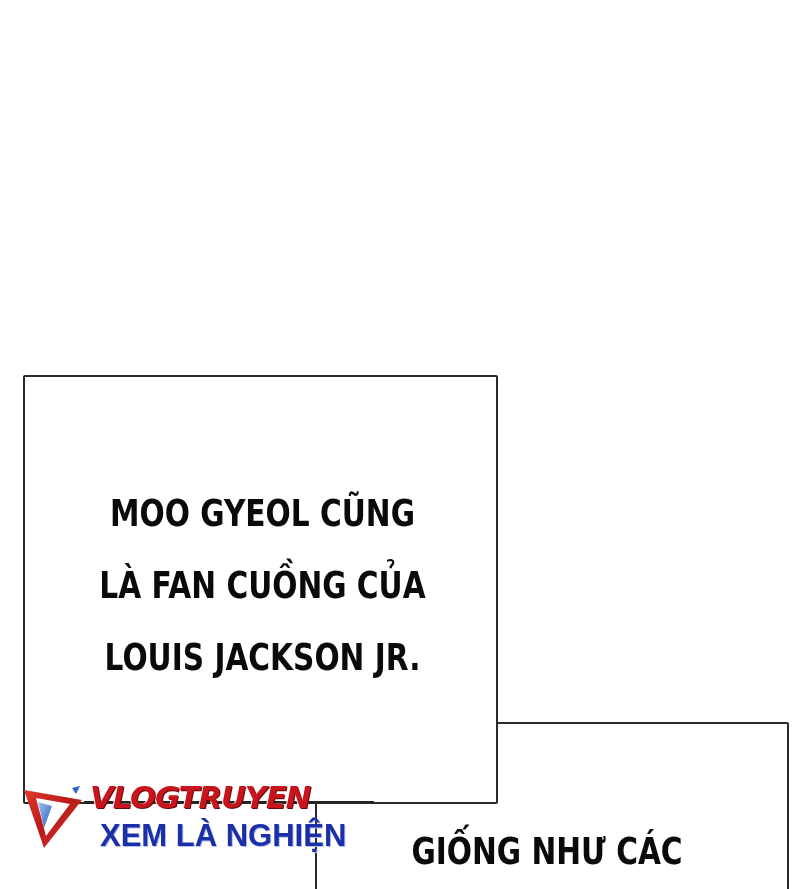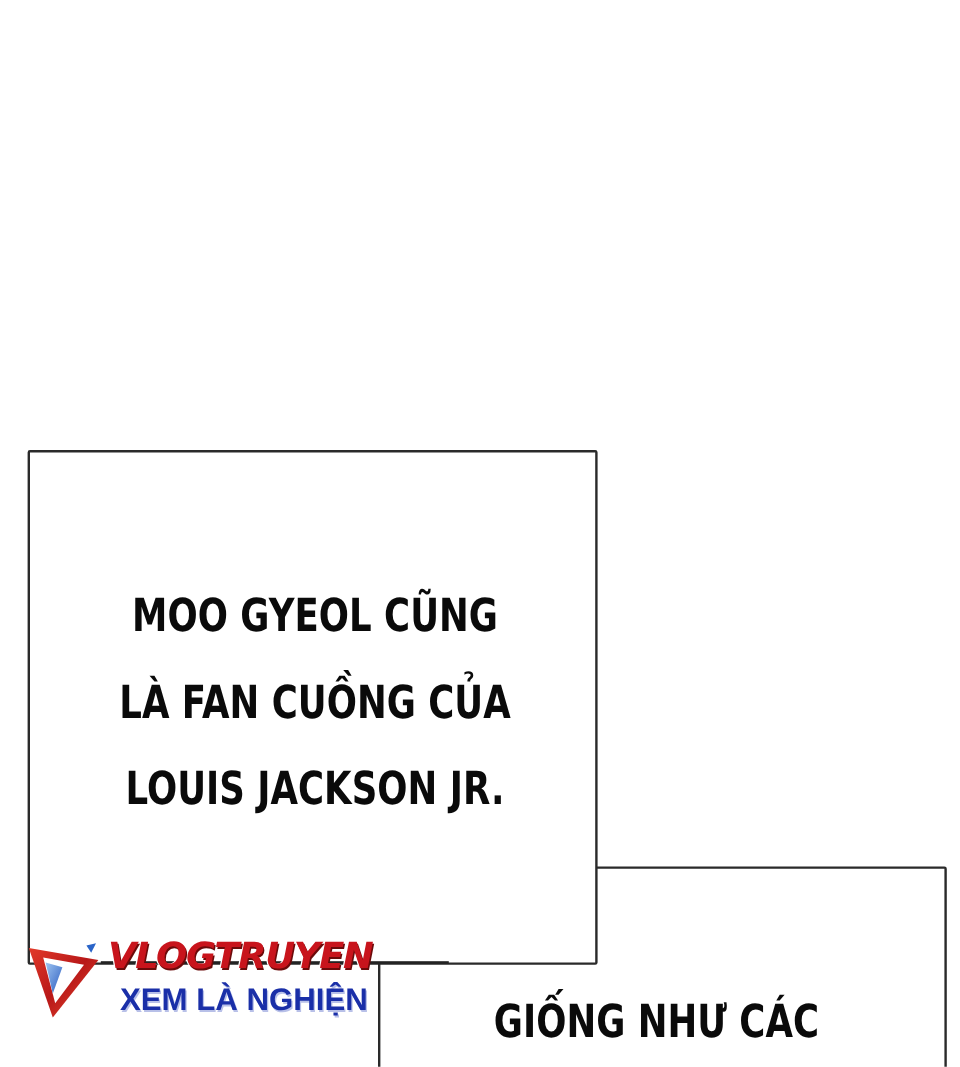--- a/index.html
+++ b/index.html
@@ -102,21 +102,21 @@
       height: 2px;
       background: #222;
       z-index: -1;
     }
     .wm-sub {
       position: absolute;
       left: 80px;
       top: 40px;
       font-family: "Liberation Sans", sans-serif;
       font-weight: bold;
-      font-size: 26px;
+      font-size: 31px;
       color: #1a2fa8;
       letter-spacing: 0px;
       text-shadow: 1px 1px 0 #b8c0e8;
       white-space: nowrap;
     }
   </style>
 </head>
 <body>
 
 <div class="panel panel-1">

